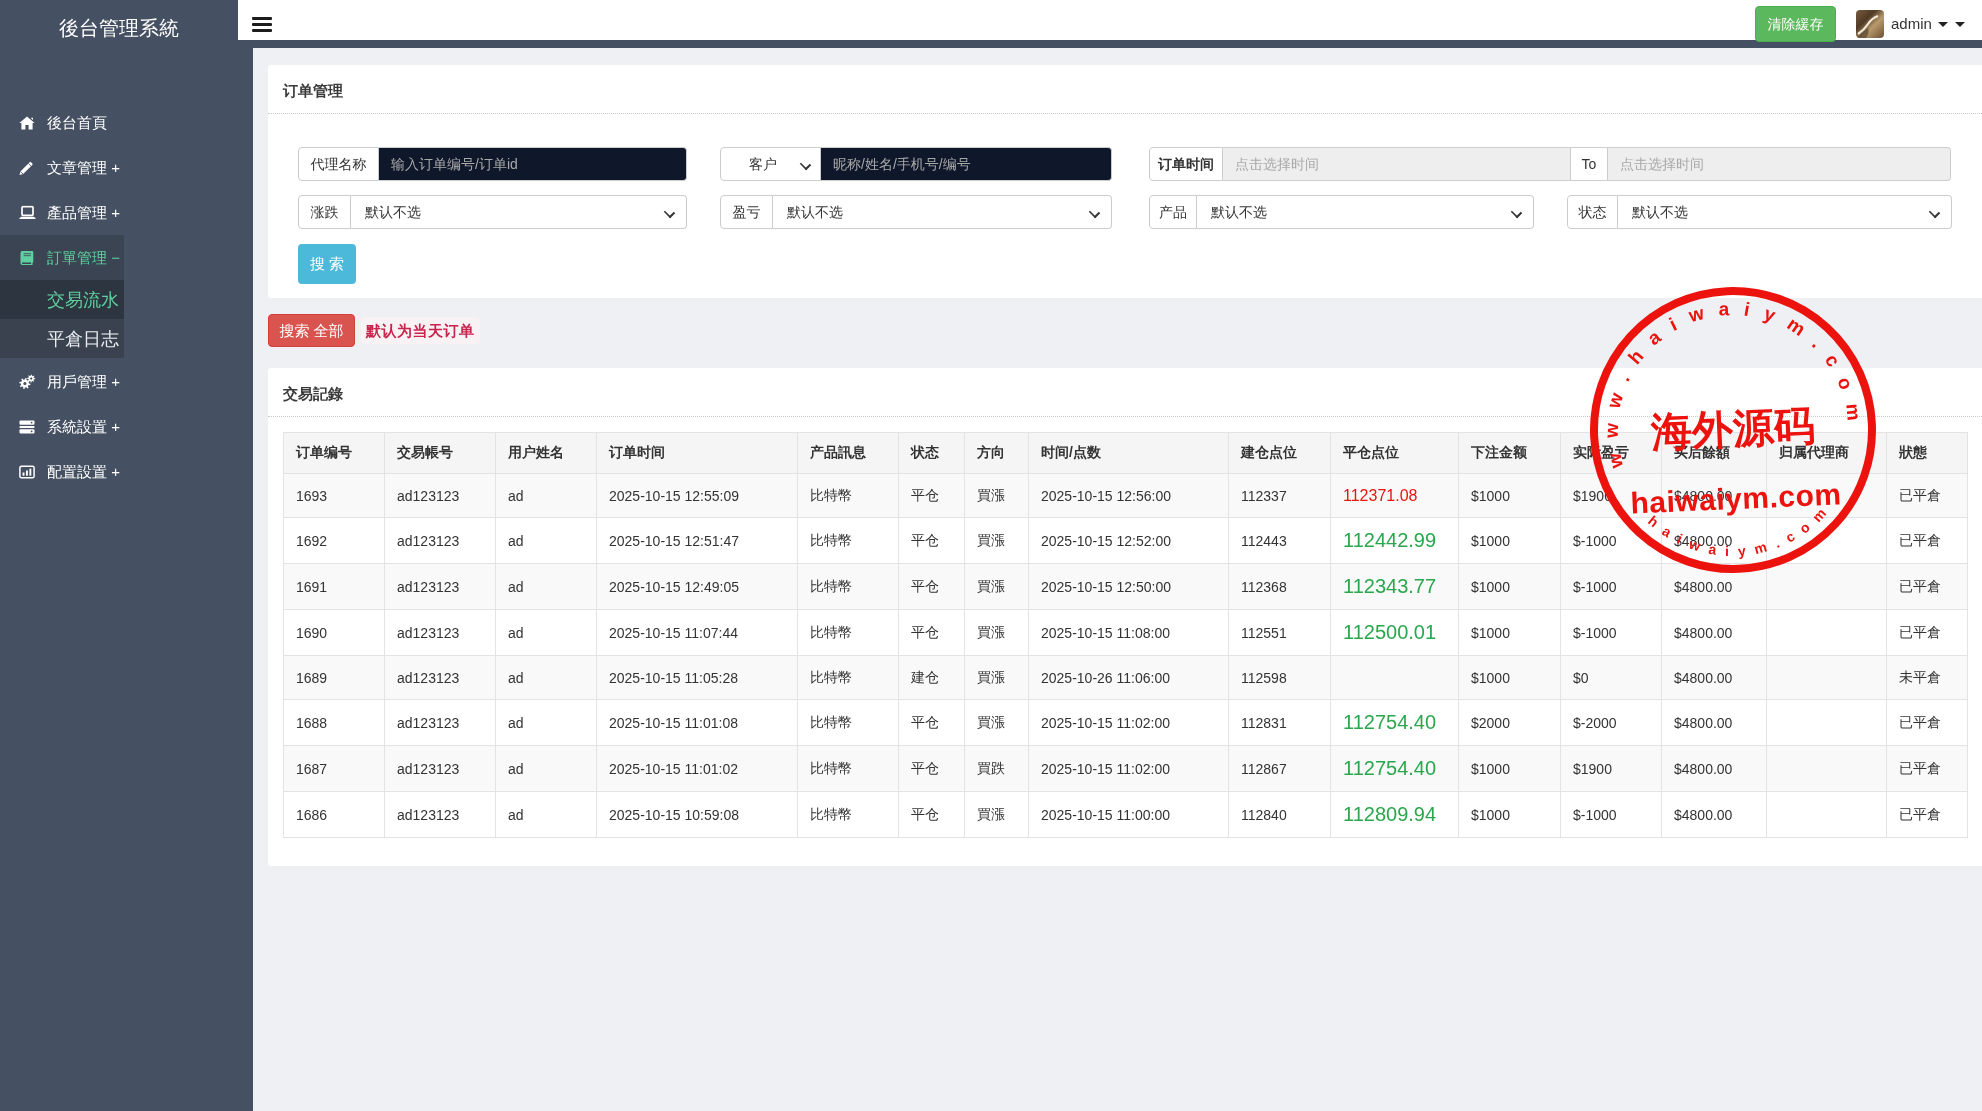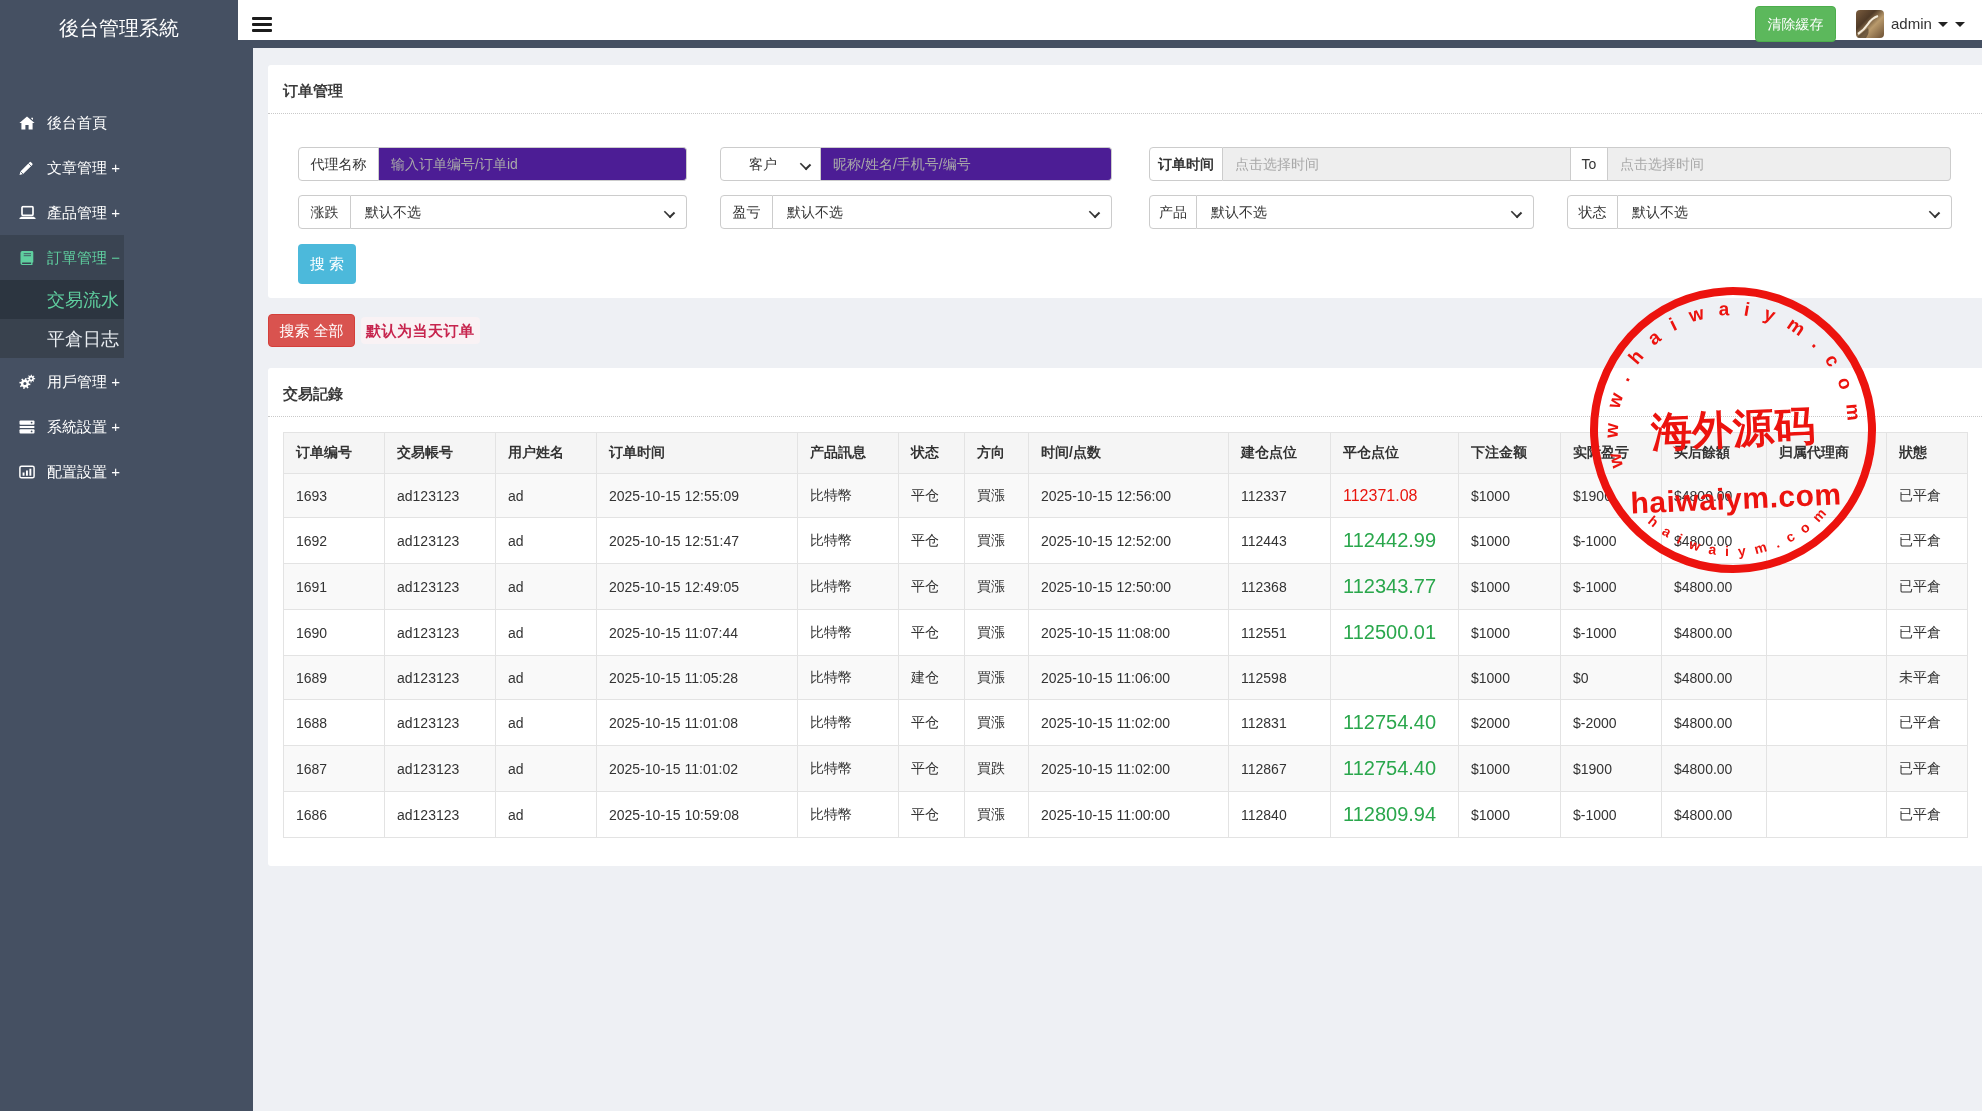--- a/index.html
+++ b/index.html
@@ -30,21 +30,21 @@
 #content { position:absolute; left:253px; top:48px; width:1744px; height:1093px; background:#eef0f4; }
 
 .panel { position:absolute; background:#fff; border-radius:3px; }
 .phead { position:absolute; left:0; top:0; right:0; height:49px; border-bottom:1px dotted #c9c9c9; }
 .phead span { position:absolute; left:15px; top:17px; font-size:15px; font-weight:bold; color:#3a3a3a; }
 
 
 .ig { position:absolute; height:34px; }
 .addon { position:absolute; top:0; height:34px; border:1px solid #ccc; background:#fff; color:#333; font-size:14px; text-align:center; line-height:32px; border-radius:4px 0 0 4px; }
 .addon.mid { border-radius:0; border-left:none; }
-.tinput { position:absolute; top:0; height:34px; border:1px solid #ccc; border-left:none; background:#4c1d95; border-radius:0 4px 4px 0; font-size:14px; line-height:32px; padding-left:12px; color:#a9a9a9; }
+.tinput { position:absolute; top:0; height:34px; border:1px solid #ccc; border-left:none; background:#0f172a; border-radius:0 4px 4px 0; font-size:14px; line-height:32px; padding-left:12px; color:#a9a9a9; }
 .tinput.ro { background:#eee; }
 .tinput.mid { border-radius:0; }
 .seladd { position:absolute; top:0; height:34px; border:1px solid #ccc; background:#fff; font-size:14px; line-height:32px; padding-left:28px; color:#333; border-radius:4px 0 0 4px; }
 .sel { position:absolute; top:0; height:34px; border:1px solid #ccc; border-left:none; background:#fff; font-size:14px; line-height:32px; padding-left:14px; color:#333; border-radius:0 4px 4px 0; }
 .chev { position:absolute; top:12px; width:9px; height:9px; }
 .chev:before { content:""; position:absolute; left:0; top:0; width:7px; height:7px; border-right:2.2px solid #333; border-bottom:2.2px solid #333; transform:rotate(45deg) scale(1,0.8); }
 
 #btn-search { position:absolute; left:30px; top:179px; width:58px; height:40px; background:#4cb9db; border-radius:4px; color:#fff; font-size:15px; text-align:center; line-height:40px; letter-spacing:0; }
 
 #btn-all { position:absolute; width:87px; height:33px; background:#d9534f; border:1px solid #d43f3a; border-radius:4px; color:#fff; font-size:15px; text-align:center; line-height:31px; }
@@ -305,21 +305,21 @@
               <td>已平倉</td>
             </tr>
         <tr class="odd">
               <td>1689</td>
               <td>ad123123</td>
               <td>ad</td>
               <td>2025-10-15 11:05:28</td>
               <td>比特幣</td>
               <td>建仓</td>
               <td>買漲</td>
-              <td>2025-10-15 11:06:00</td>
+              <td>2025-10-26 11:06:00</td>
               <td>112598</td>
               <td></td>
               <td>$1000</td>
               <td>$0</td>
               <td>$4800.00</td>
               <td></td>
               <td>未平倉</td>
             </tr>
         <tr>
               <td>1688</td>

